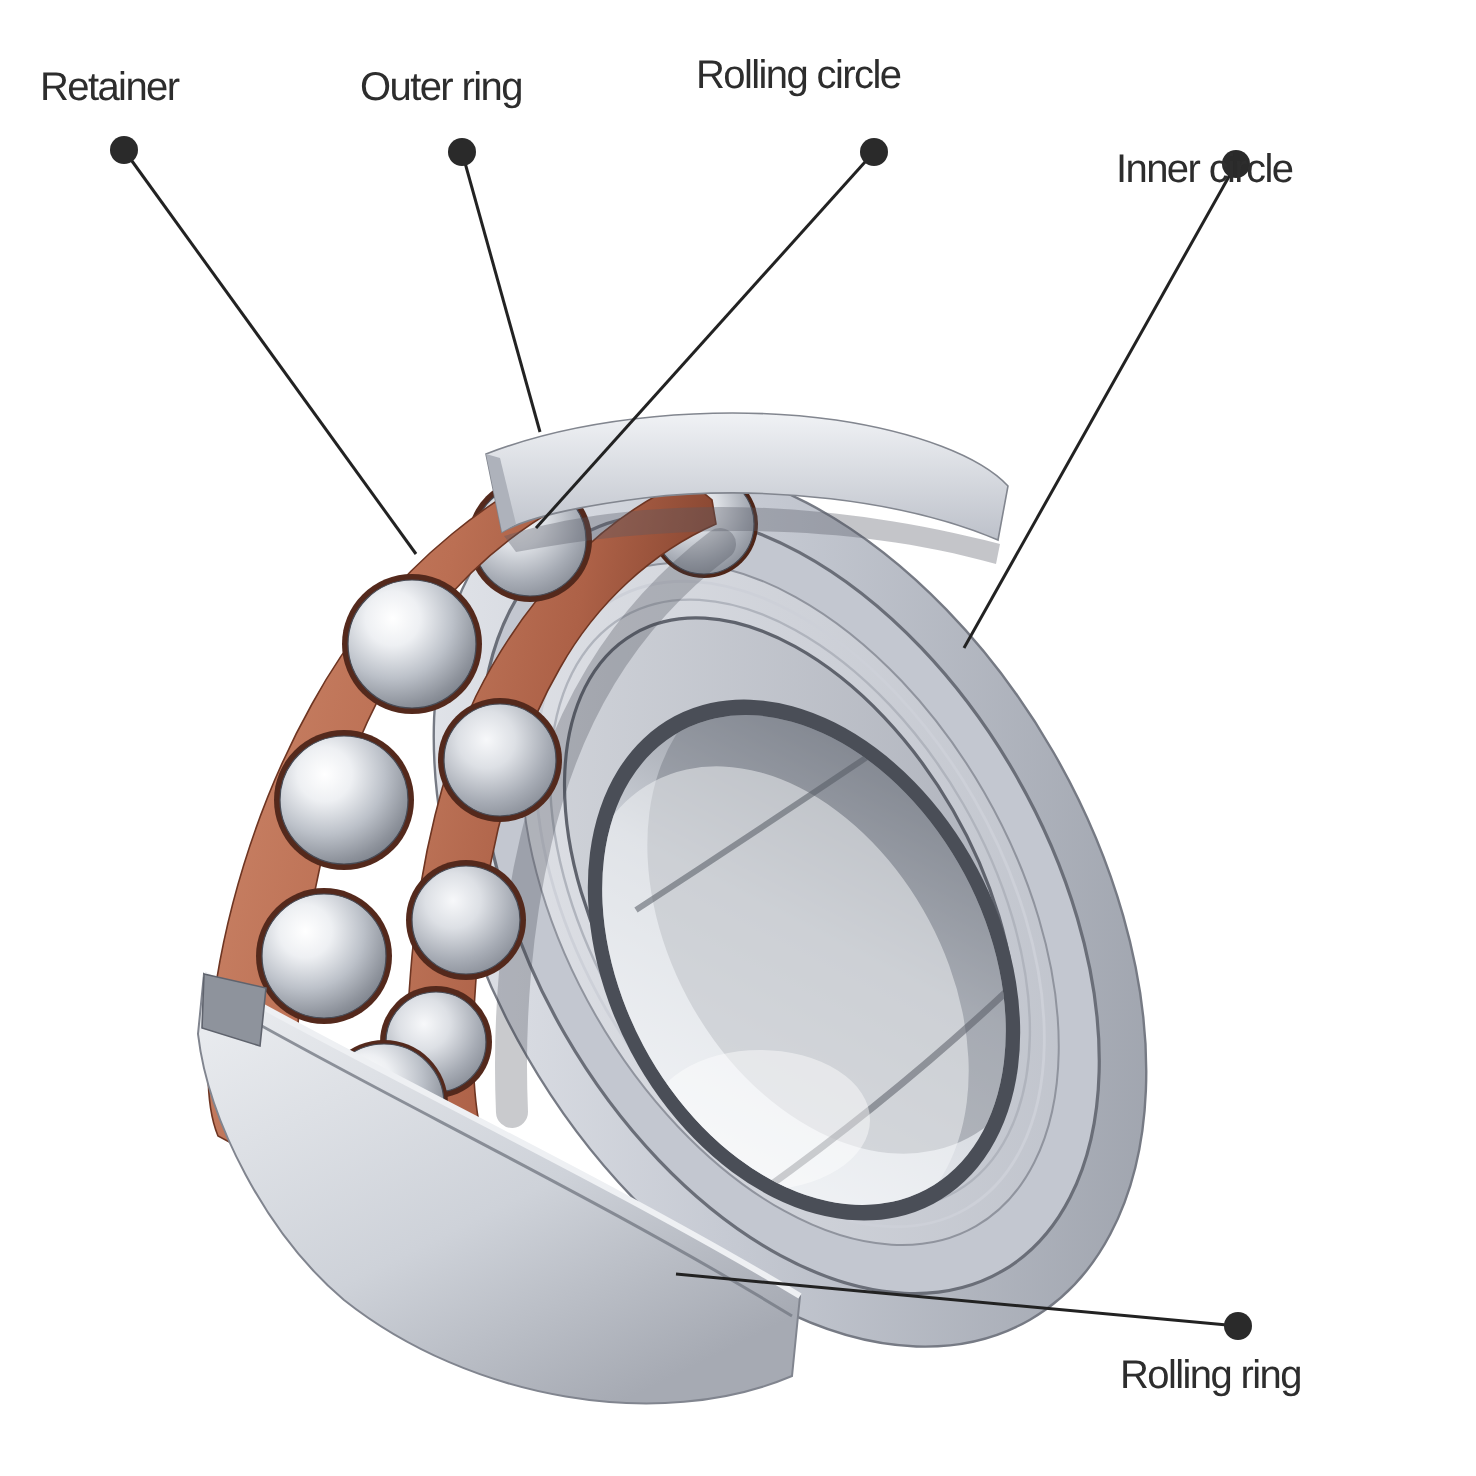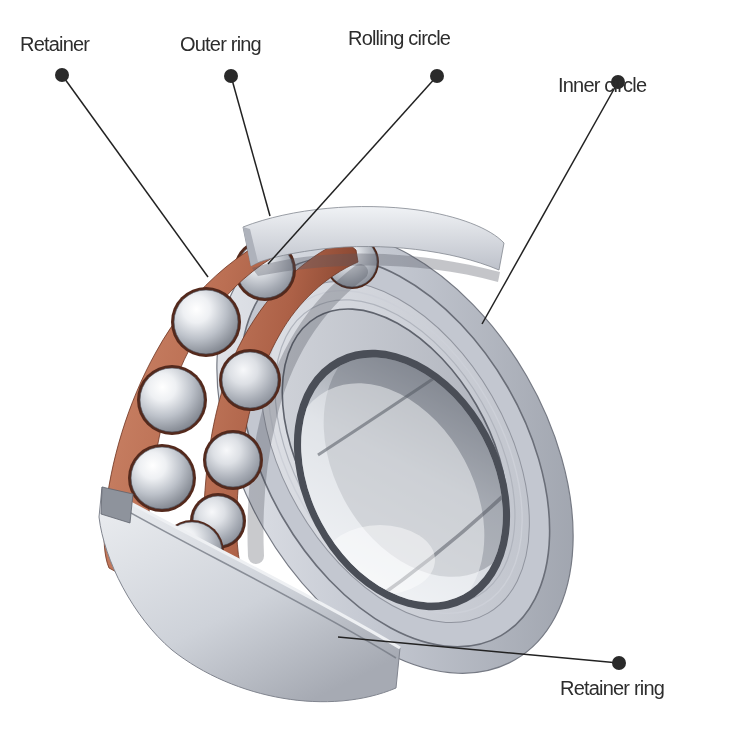--- a/index.html
+++ b/index.html
@@ -179,16 +179,16 @@
         <line x1="619" y1="663" x2="338" y2="637" stroke="#222222" stroke-width="1.5"></line>
         <circle cx="619" cy="663" r="7" fill="#2a2a2a"></circle>
       </g>
   </svg>
 
   <div id="label-layer">
       <div class="callout-label" style="left: 20px; top: 33px;">Retainer</div>
       <div class="callout-label" style="left: 180px; top: 33px;">Outer ring</div>
       <div class="callout-label" style="left: 348px; top: 27px;">Rolling circle</div>
       <div class="callout-label" style="left: 558px; top: 32px; margin-top: 42px;">Inner circle</div>
-      <div class="callout-label" style="left: 560px; top: 677px;">Retainer ring</div>
+      <div class="callout-label" style="left: 560px; top: 677px;">Rolling ring</div>
     </div>
 
 </div>
 
 </body></html>

